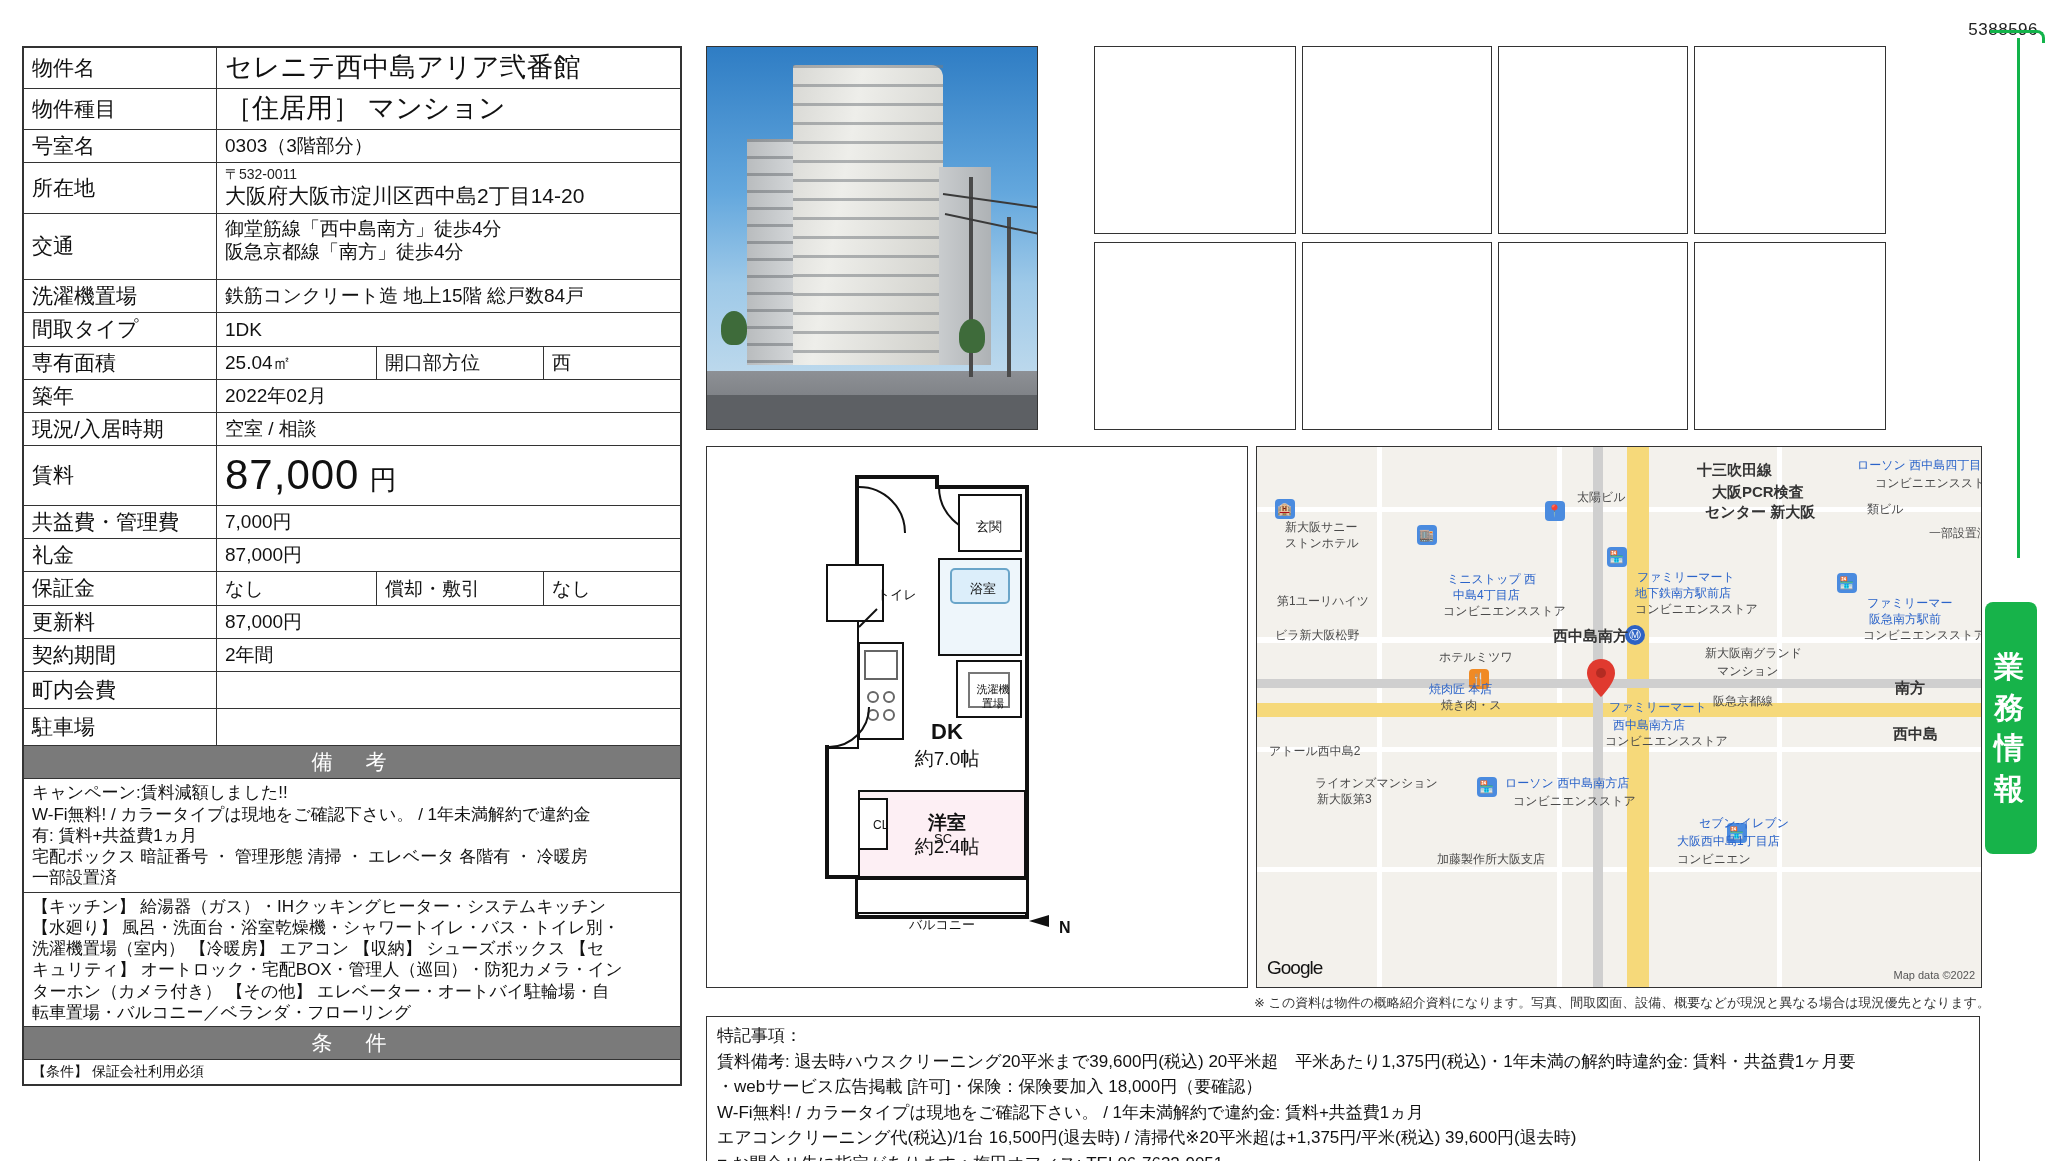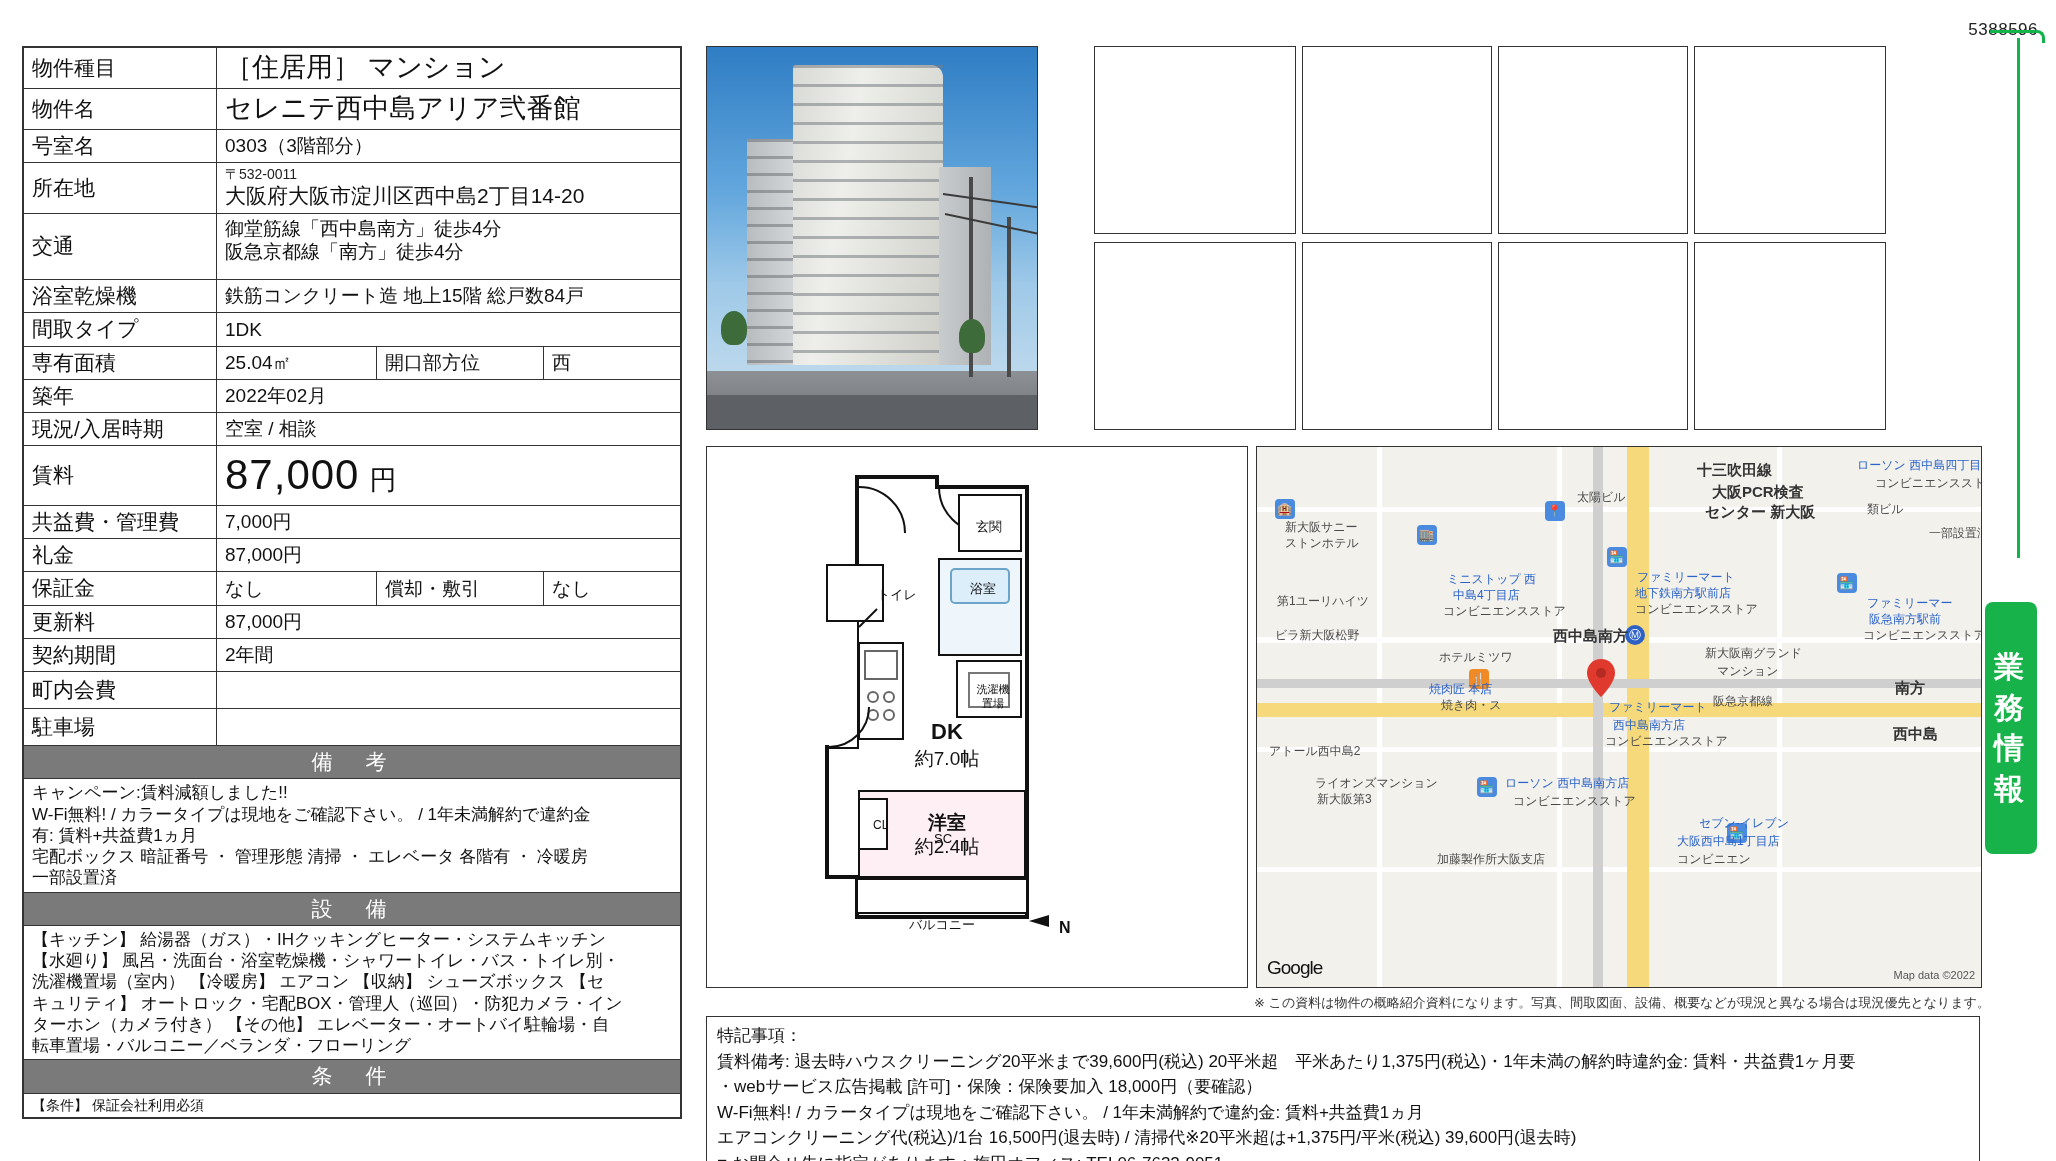--- a/index.html
+++ b/index.html
@@ -253,26 +253,26 @@
   <div class="green-tab">
     <span>業</span>
     <span>務</span>
     <span>情</span>
     <span>報</span>
   </div>
 
   <table class="left-table">
     <tbody>
         <tr>
+      <td class="lbl">物件名</td>
+      <td colspan="3" class="big-name">セレニテ西中島アリア弐番館</td>
+    </tr>
+    <tr>
       <td class="lbl">物件種目</td>
       <td colspan="3" class="big-name">［住居用］ マンション</td>
-    </tr>
-    <tr>
-      <td class="lbl">物件名</td>
-      <td colspan="3" class="big-name">セレニテ西中島アリア弐番館</td>
     </tr>
     <tr>
       <td class="lbl">号室名</td>
       <td colspan="3">0303（3階部分）</td>
     </tr>
     <tr>
       <td class="lbl">所在地</td>
       <td colspan="3">
         <div class="addr-zip">〒532-0011</div>
         <div class="addr-main">大阪府大阪市淀川区西中島2丁目14-20</div>
@@ -280,21 +280,21 @@
     </tr>
     <tr>
       <td class="lbl">交通</td>
       <td colspan="3" class="traffic">
         <div>御堂筋線「西中島南方」徒歩4分</div>
         <div>阪急京都線「南方」徒歩4分</div>
         <div style="height:12px"></div>
       </td>
     </tr>
     <tr>
-      <td class="lbl">浴室乾燥機</td>
+      <td class="lbl">洗濯機置場</td>
       <td colspan="3">鉄筋コンクリート造 地上15階 総戸数84戸</td>
     </tr>
     <tr>
       <td class="lbl">間取タイプ</td>
       <td colspan="3">1DK</td>
     </tr>
     <tr>
       <td class="lbl">専有面積</td>
       <td>25.04㎡</td>
       <td class="sub-lbl">開口部方位</td>
@@ -351,23 +351,20 @@
     <tr>
       <td colspan="4" class="note-block">
         <div>キャンペーン:賃料減額しました!!</div>
         <div>W-Fi無料!  /  カラータイプは現地をご確認下さい。  /  1年未満解約で違約金</div>
         <div>有: 賃料+共益費1ヵ月</div>
         <div>宅配ボックス 暗証番号 ・ 管理形態 清掃 ・ エレベータ 各階有 ・ 冷暖房</div>
         <div>一部設置済</div>
       </td>
     </tr>
 
-    <tr>
-      <td colspan="4" class="sec-head">設　備</td>
-    </tr>
     <tr>
       <td colspan="4" class="equip-block">
         <div>【キッチン】 給湯器（ガス）・IHクッキングヒーター・システムキッチン</div>
         <div>【水廻り】 風呂・洗面台・浴室乾燥機・シャワートイレ・バス・トイレ別・</div>
         <div>洗濯機置場（室内） 【冷暖房】 エアコン 【収納】 シューズボックス 【セ</div>
         <div>キュリティ】 オートロック・宅配BOX・管理人（巡回）・防犯カメラ・イン</div>
         <div>ターホン（カメラ付き） 【その他】 エレベーター・オートバイ駐輪場・自</div>
         <div>転車置場・バルコニー／ベランダ・フローリング</div>
       </td>
     </tr>

